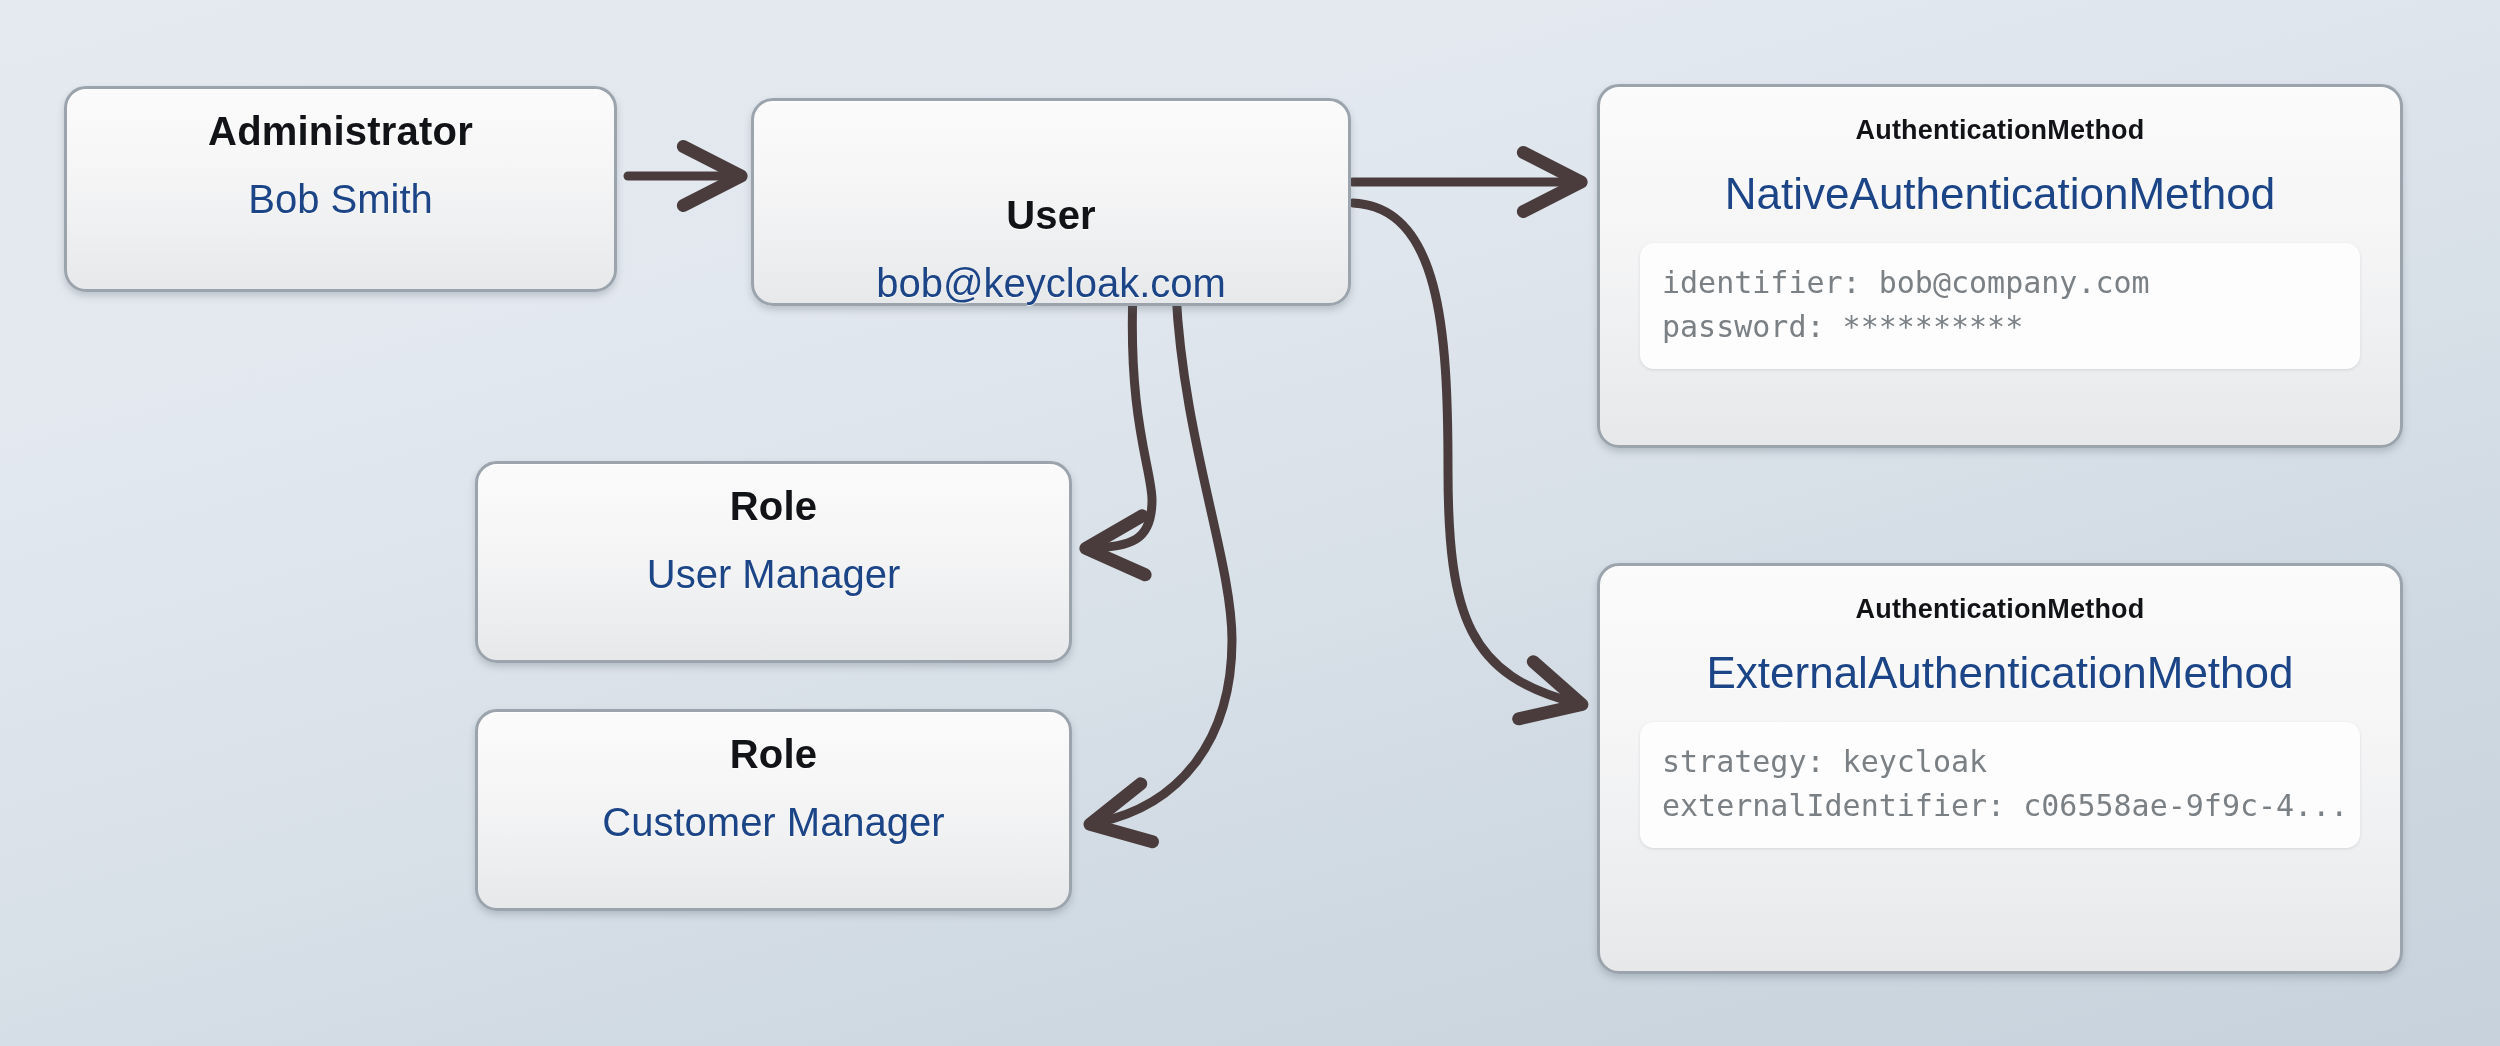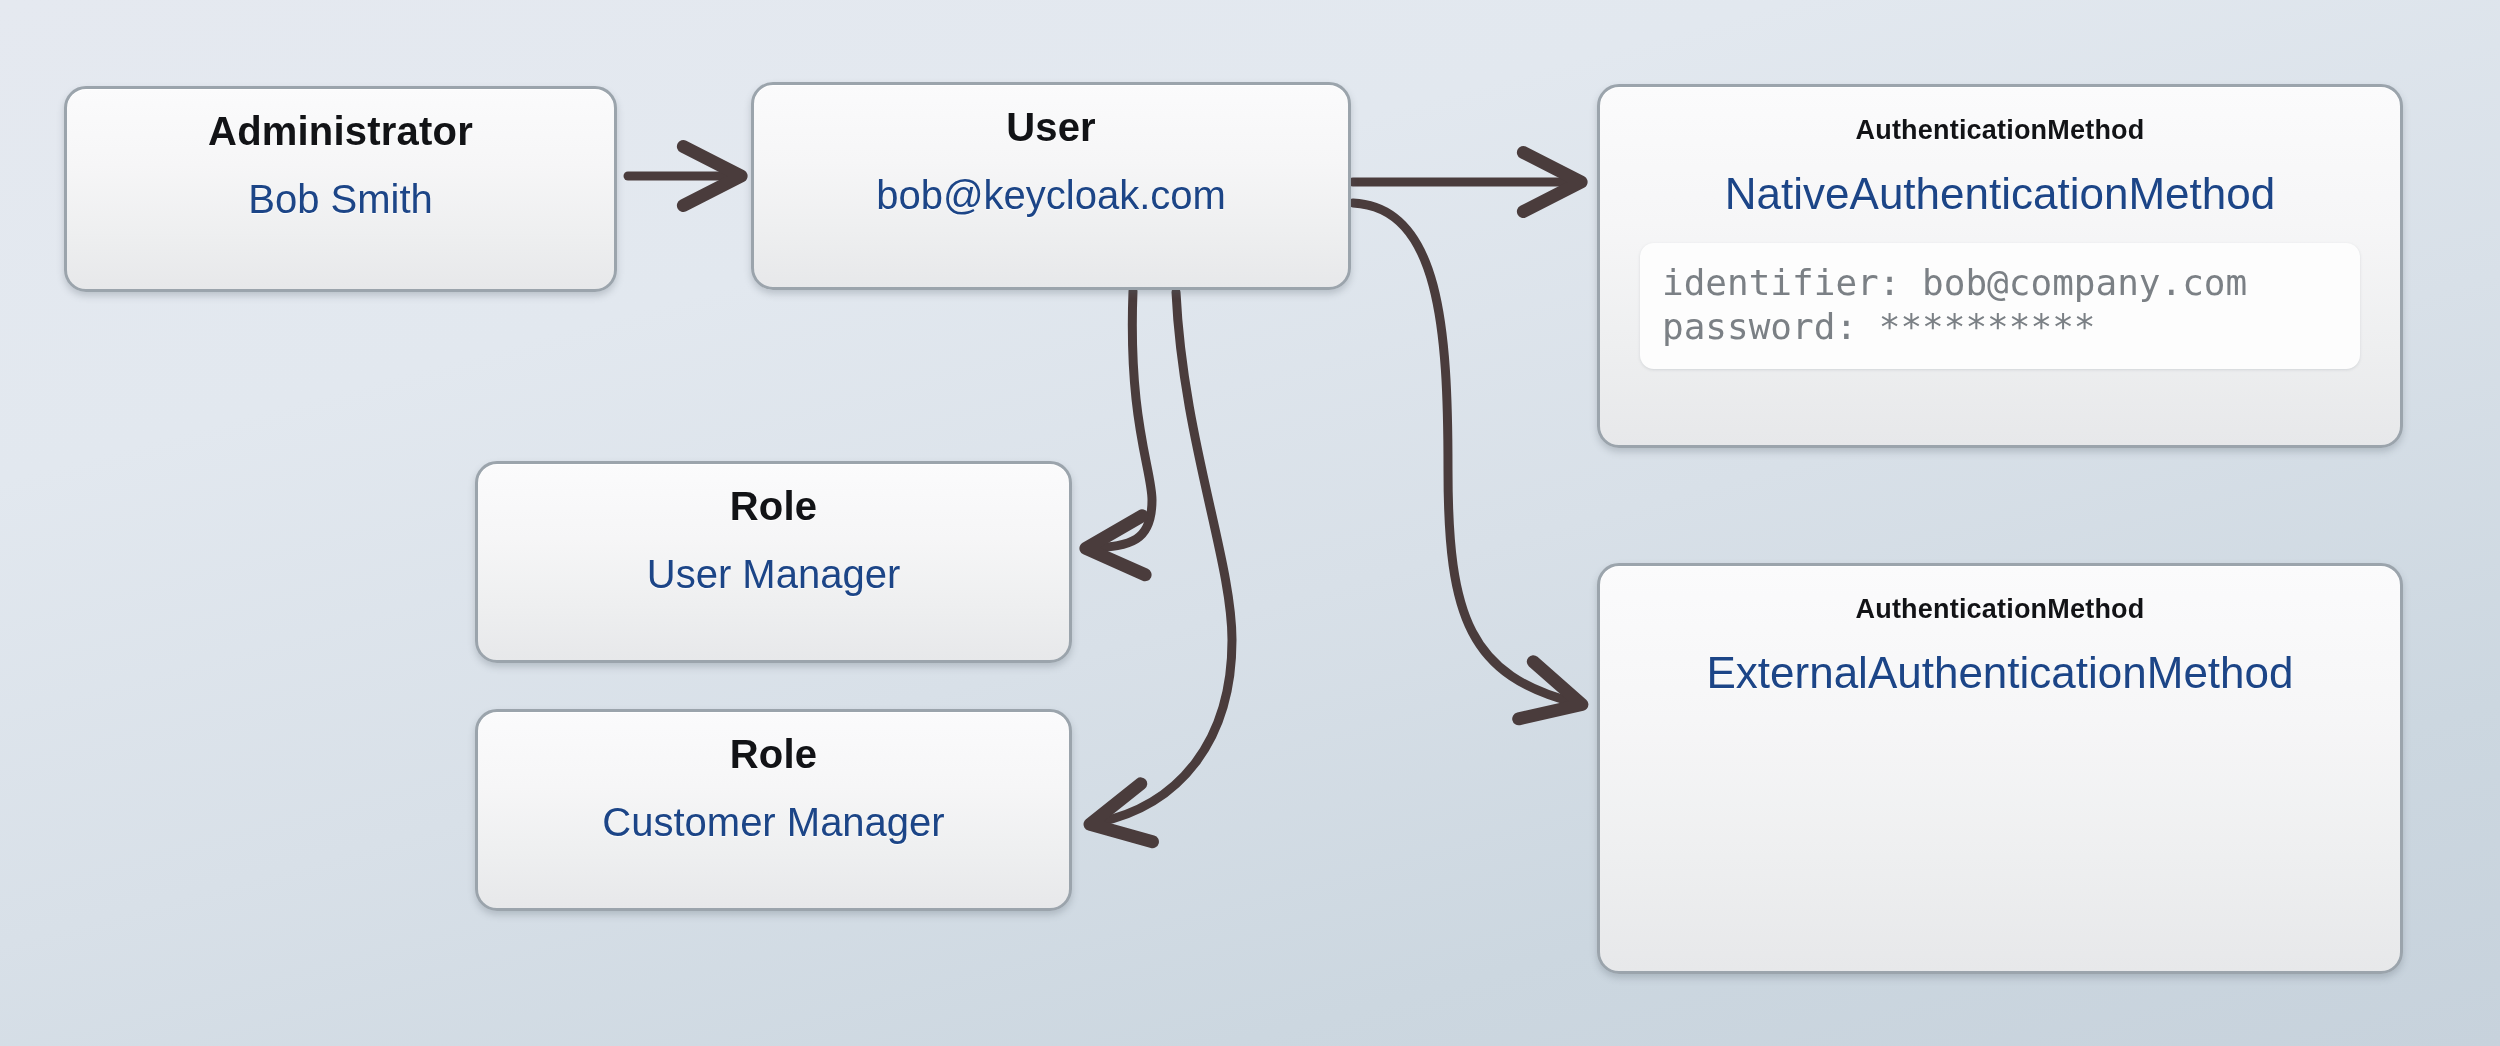--- a/index.html
+++ b/index.html
@@ -53,30 +53,30 @@
     margin-top:26px;
     width:calc(100% - 80px);
     box-sizing:border-box;
     background:#fdfdfd;
     border-radius:14px;
     padding:18px 22px 20px 22px;
     box-shadow:0 1px 3px rgba(120,128,136,.22);
   }
   .codebox .line{
     font-family:"DejaVu Sans Mono","Liberation Mono",monospace;
-    font-size:36px;
+    font-size:30px;
     line-height:44px;
     color:#7b8085;
     white-space:pre;
     letter-spacing:0px;
   }
 
   
   #n-admin   {left:64px;  top:86px;  width:553px; height:206px;}
-  #n-user    {left:751px; top:82px;  width:600px; height:208px;}
+  #n-user    {left:751px; top:98px;  width:600px; height:208px;justify-content:flex-end;}
   #n-role1   {left:475px; top:461px; width:597px; height:202px;}
   #n-role2   {left:475px; top:709px; width:597px; height:202px;}
   #p-native  {left:1597px;top:84px;  width:806px; height:364px;}
   #p-external{left:1597px;top:563px; width:806px; height:411px;}
 </style>
 </head>
 <body>
 
 <div id="canvas">
 
@@ -129,15 +129,19 @@
     <div class="name">NativeAuthenticationMethod</div>
     <div class="codebox">
       <div class="line">identifier: bob@company.com</div>
       <div class="line">password: **********</div>
     </div>
   </div>
 
   <div class="node panel" id="p-external">
     <div class="type">AuthenticationMethod</div>
     <div class="name">ExternalAuthenticationMethod</div>
+    <div class="codebox">
+      <div class="line">strategy: keycloak</div>
+      <div class="line">externalIdentifier: c06558ae-9f9c-4...</div>
+    </div>
   </div>
 
 </div>
 
 </body></html>

